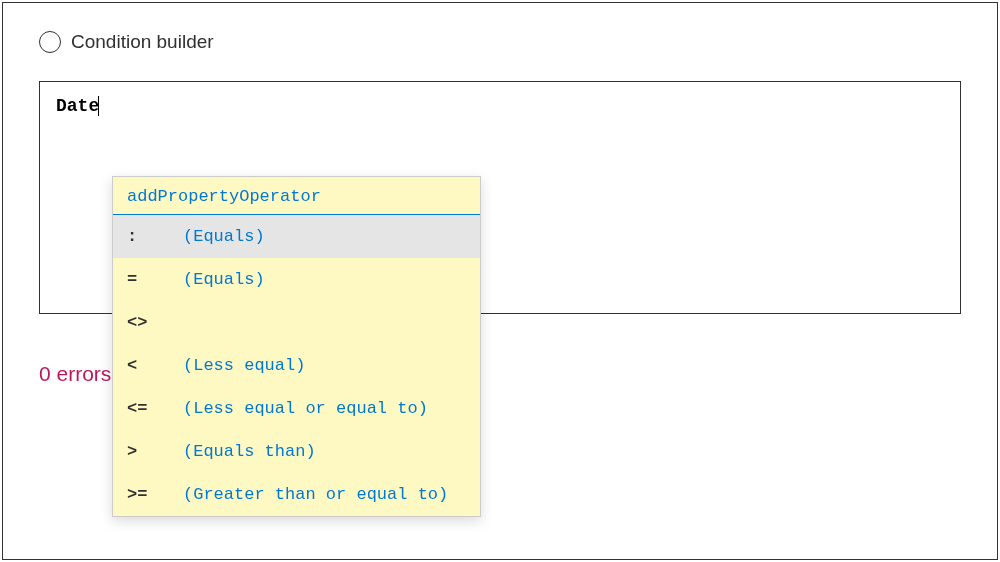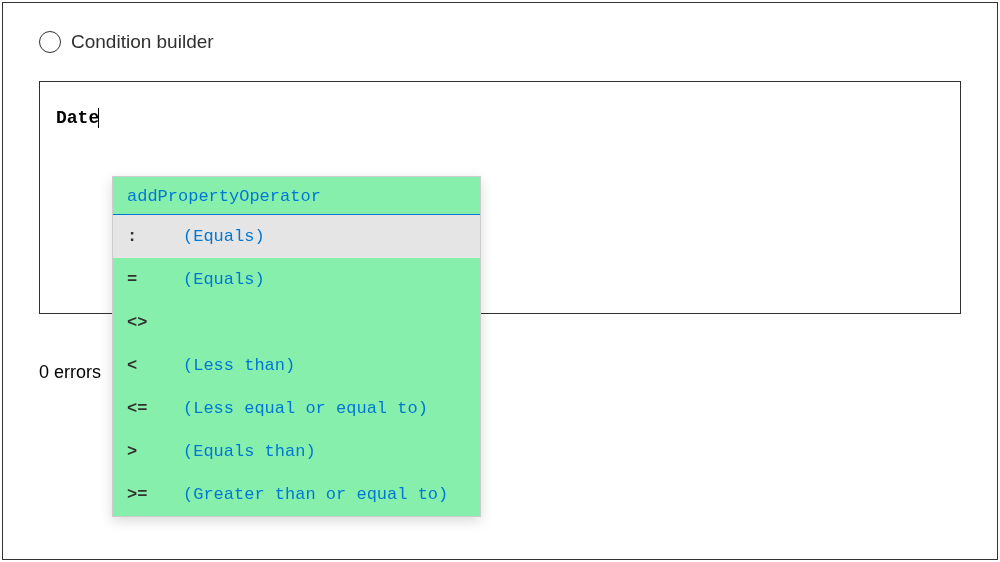--- a/index.html
+++ b/index.html
@@ -48,50 +48,50 @@
     .radio-dot {
       width: 12px;
       height: 12px;
       border-radius: 50%;
       background: #0078d4;
     }
     .editor-box {
       border: 1px solid #323130;
       width: 100%;
       height: 233px;
-      padding: 26px 16px;
+      padding: 14px 16px;
       position: relative;
     }
     .editor-text {
       font-family: "Consolas", "Courier New", monospace;
       font-size: 18px;
       font-weight: bold;
       color: #000;
       position: relative;
       display: inline-block;
     }
     .cursor {
       display: inline-block;
       width: 1px;
       height: 20px;
       background: #000;
       vertical-align: middle;
       margin-left: -1px;
     }
     .status-text {
       margin-top: 48px;
-      font-size: 18px;
-      color: #000000;
+      font-size: 21px;
+      color: #be185d;
     }
     .autocomplete {
       position: absolute;
       top: 173px;
       left: 109px;
       width: 369px;
-      background: #86efac;
+      background: #fef9c3;
       border: 1px solid #ccc;
       box-shadow: 0 4px 12px rgba(0,0,0,0.15);
       z-index: 10;
     }
     .autocomplete-header {
       padding: 10px 14px 8px 14px;
       font-family: "Consolas", "Courier New", monospace;
       font-size: 17px;
       color: #0078d4;
       border-bottom: 1px solid #0078d4;
@@ -152,21 +152,21 @@
       </div>
       <div class="autocomplete-item">
         <span class="op-symbol">=</span>
         <span class="op-desc">(Equals)</span>
       </div>
       <div class="autocomplete-item">
         <span class="op-symbol">&lt;&gt;</span>
       </div>
       <div class="autocomplete-item">
         <span class="op-symbol">&lt;</span>
-        <span class="op-desc">(Less than)</span>
+        <span class="op-desc">(Less equal)</span>
       </div>
       <div class="autocomplete-item">
         <span class="op-symbol">&lt;=</span>
         <span class="op-desc">(Less equal or equal to)</span>
       </div>
       <div class="autocomplete-item">
         <span class="op-symbol">&gt;</span>
         <span class="op-desc">(Equals than)</span>
       </div>
       <div class="autocomplete-item">

